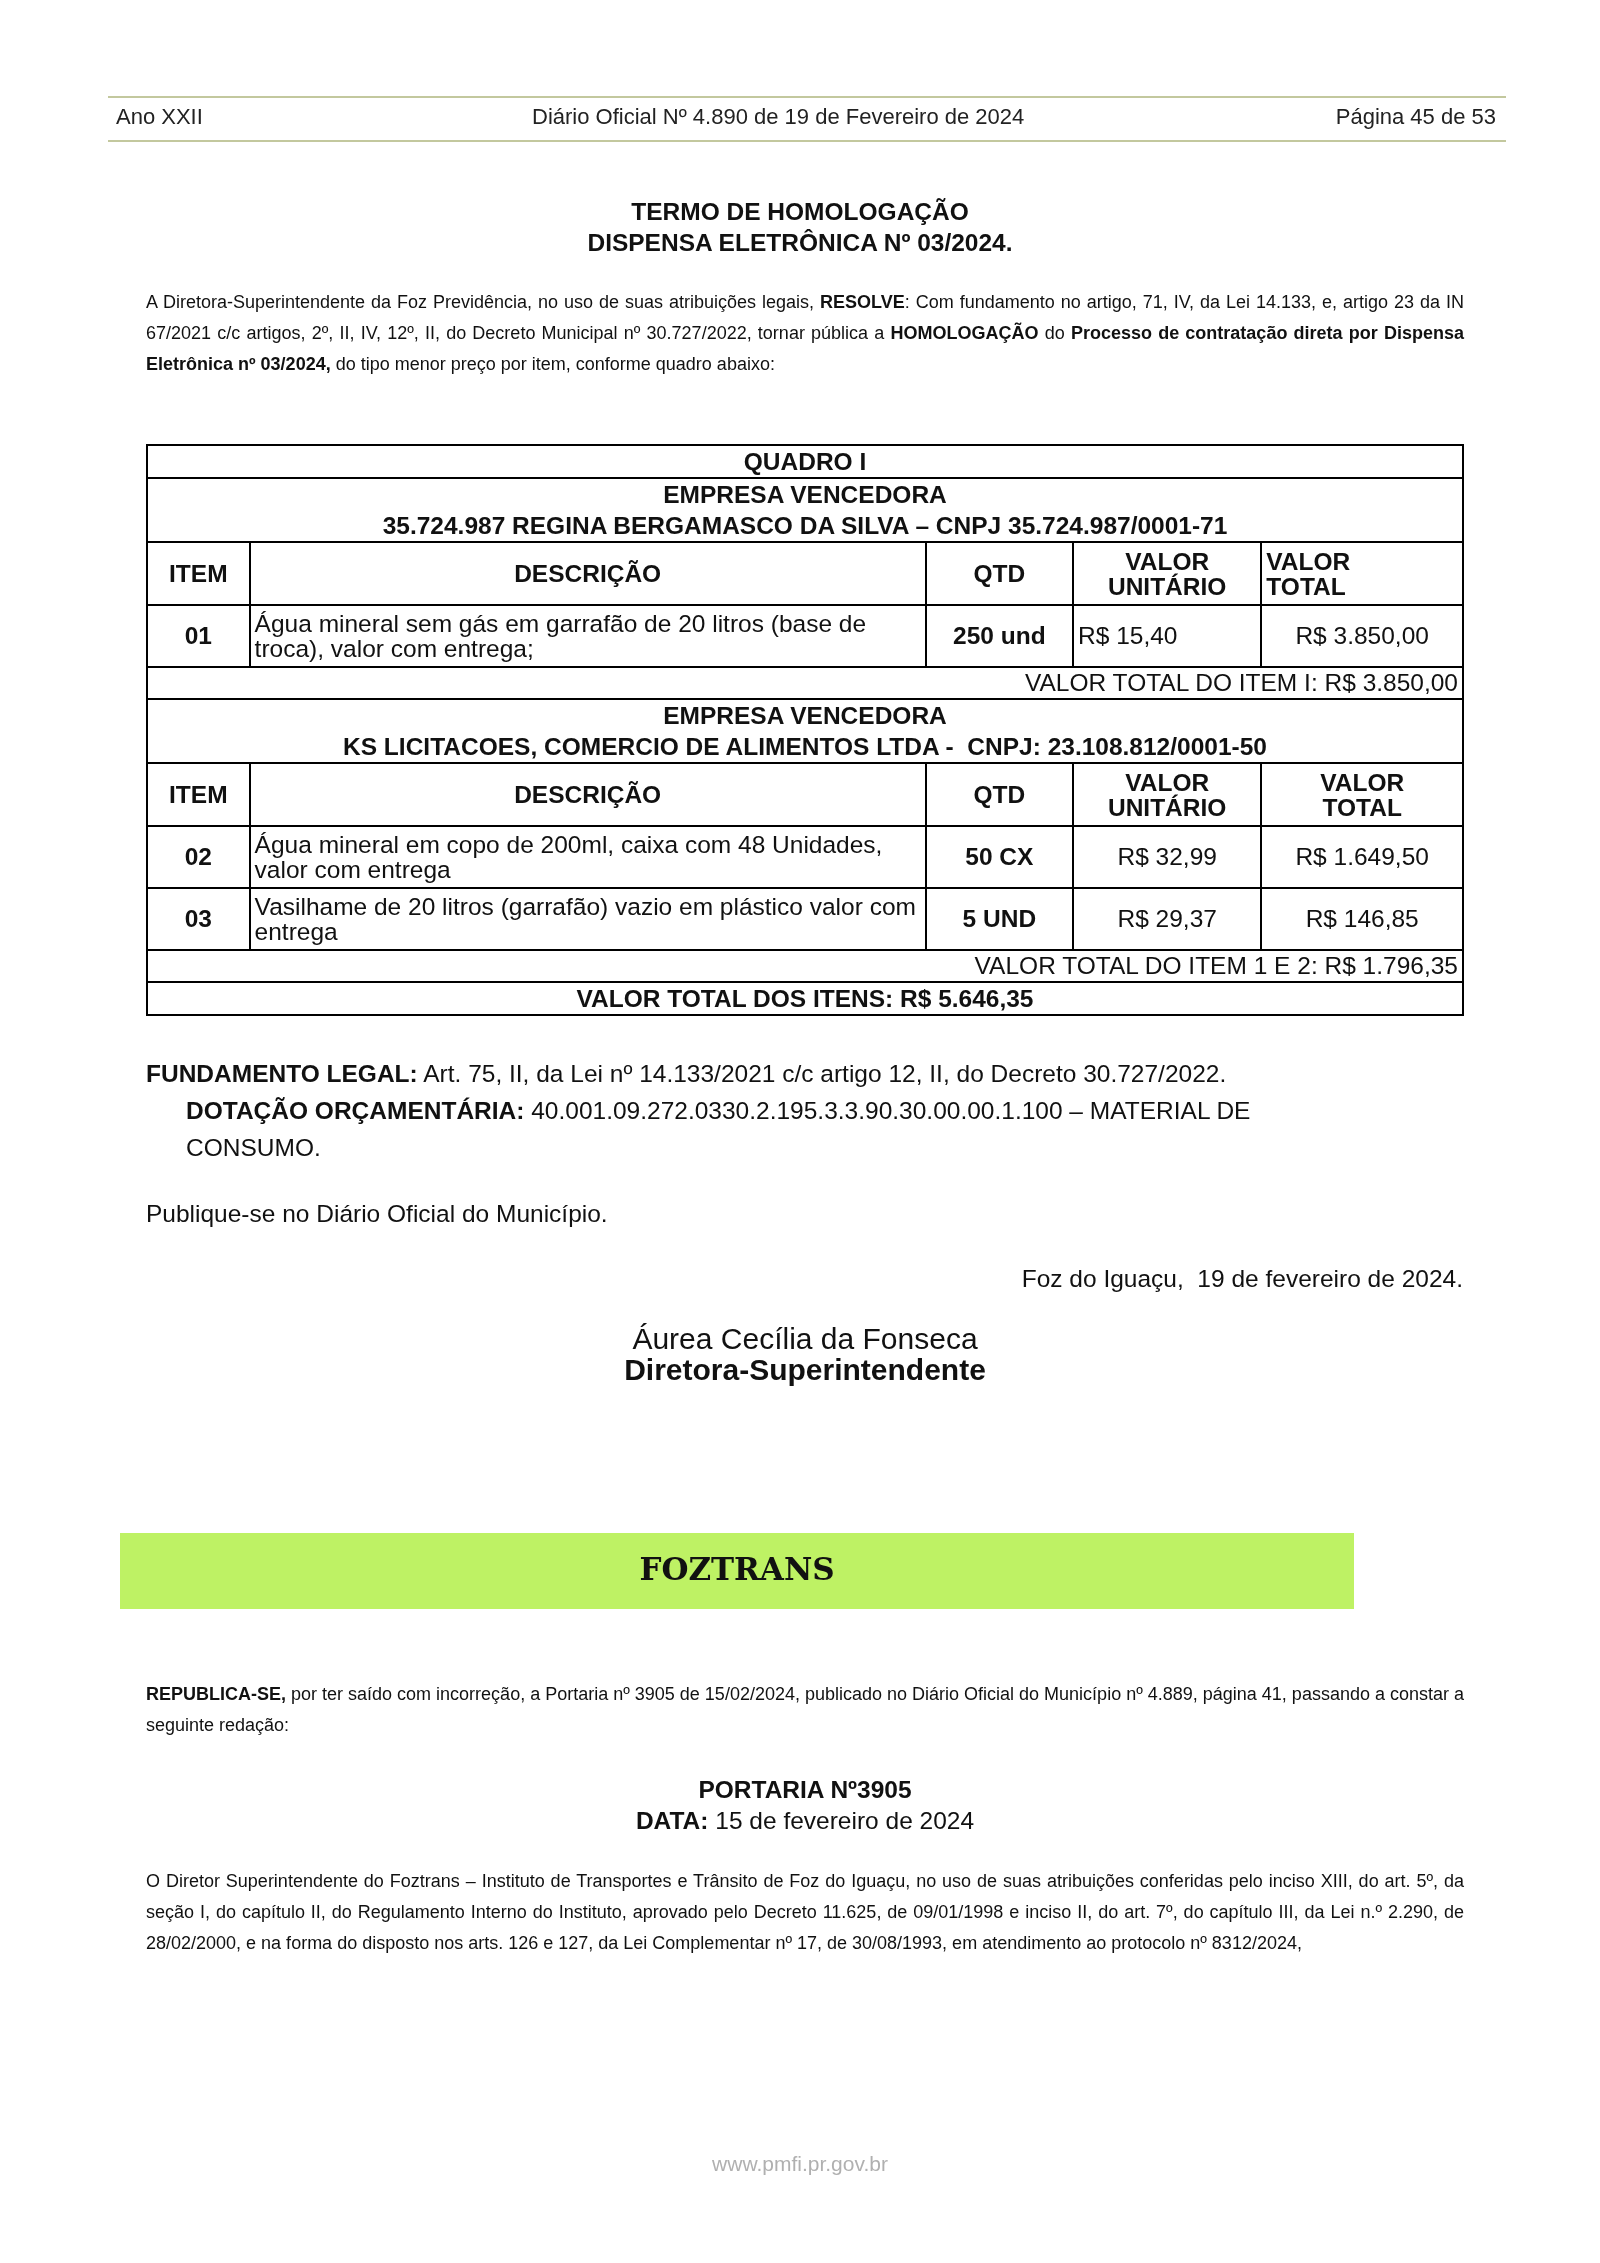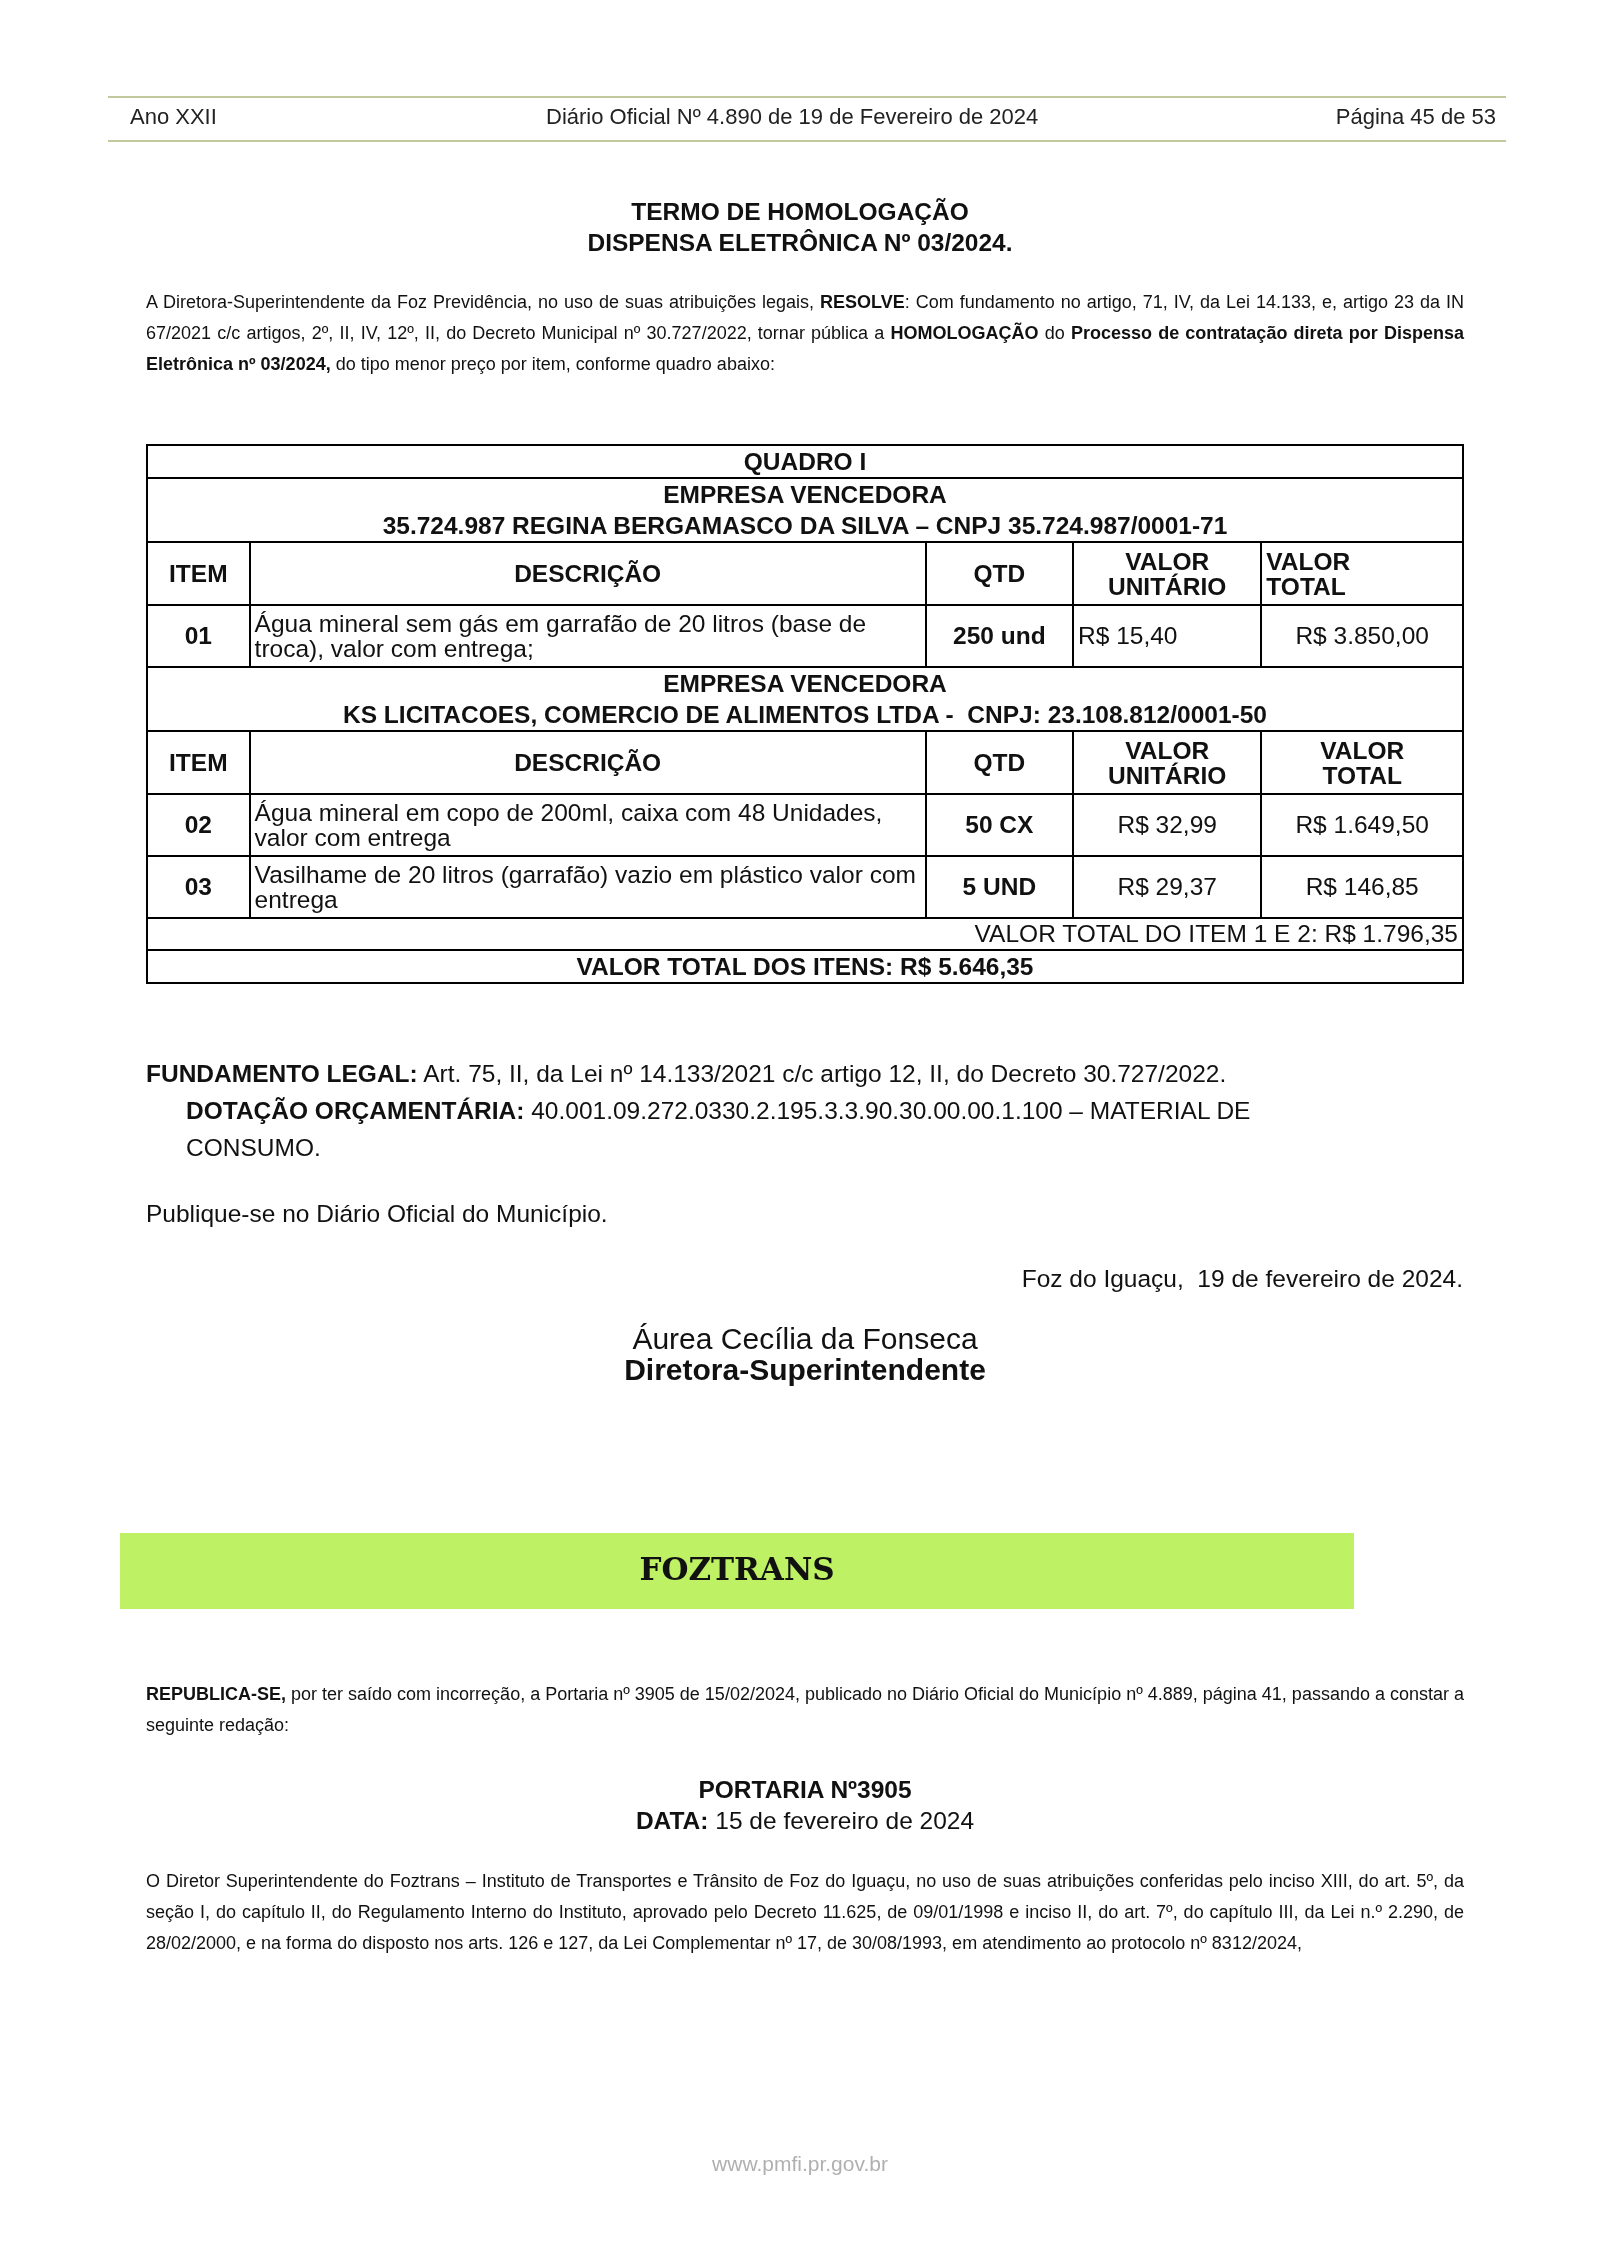--- a/index.html
+++ b/index.html
@@ -1,21 +1,21 @@
 <!DOCTYPE html>
 <html><head>
 <meta charset="utf-8">
 <style>
   html, body { margin: 0; padding: 0; background: #ffffff; }
   body { width: 1600px; height: 2263px; position: relative; overflow: hidden;
          font-family: "Liberation Sans", sans-serif; color: #111; }
   .hdr-line { position: absolute; left: 108px; width: 1398px; height: 2px; background: #c3c89e; }
   .hdr { position: absolute; top: 104px; left: 108px; width: 1398px; height: 30px;
          font-size: 22px; color: #222; }
-  .hdr span { position: absolute; top: 0; white-space: nowrap; margin-left: 14px; }
+  .hdr span { position: absolute; top: 0; white-space: nowrap; }
   .abs { position: absolute; }
   .ctr { text-align: center; }
   .b { font-weight: bold; }
   .para { font-size: 18px; line-height: 31px; text-align: justify; text-align-last: left; }
   .title { font-size: 24.5px; font-weight: bold; line-height: 31px; }
 
   table.q { position: absolute; left: 146px; top: 444px; width: 1318px;
             border-collapse: collapse; font-size: 24.5px; }
   table.q td { border: 2px solid #000000; padding: 0 4px; vertical-align: middle; }
   .c-item { width: 75px; text-align: center; font-weight: bold; }
@@ -80,20 +80,23 @@
           <div>TOTAL</div>
         </td>
   </tr>
   <tr style="height:62px;">
     <td class="c-item">01</td>
     <td class="c-desc">Água mineral sem gás em garrafão de 20 litros (base de troca), valor com entrega;</td>
     <td class="c-qtd">250 und</td>
     <td class="c-unit" style="text-align:left;">R$ 15,40</td>
     <td class="c-tot">R$ 3.850,00</td>
   </tr>
+  <tr class="sub">
+    <td colspan="5">VALOR TOTAL DO ITEM I: R$ 3.850,00</td>
+  </tr>
   <tr class="row-sec">
     <td colspan="5" class="lh" style="height:58px;">
       <div>EMPRESA VENCEDORA</div>
       <div style="white-space:pre;">KS LICITACOES, COMERCIO DE ALIMENTOS LTDA -  CNPJ: 23.108.812/0001-50</div>
     </td>
   </tr>
   <tr class="hrow">
     <td class="c-item">ITEM</td>
     <td class="c-desc" style="text-align:center;font-weight:bold;">DESCRIÇÃO</td>
     <td class="c-qtd">QTD</td>

